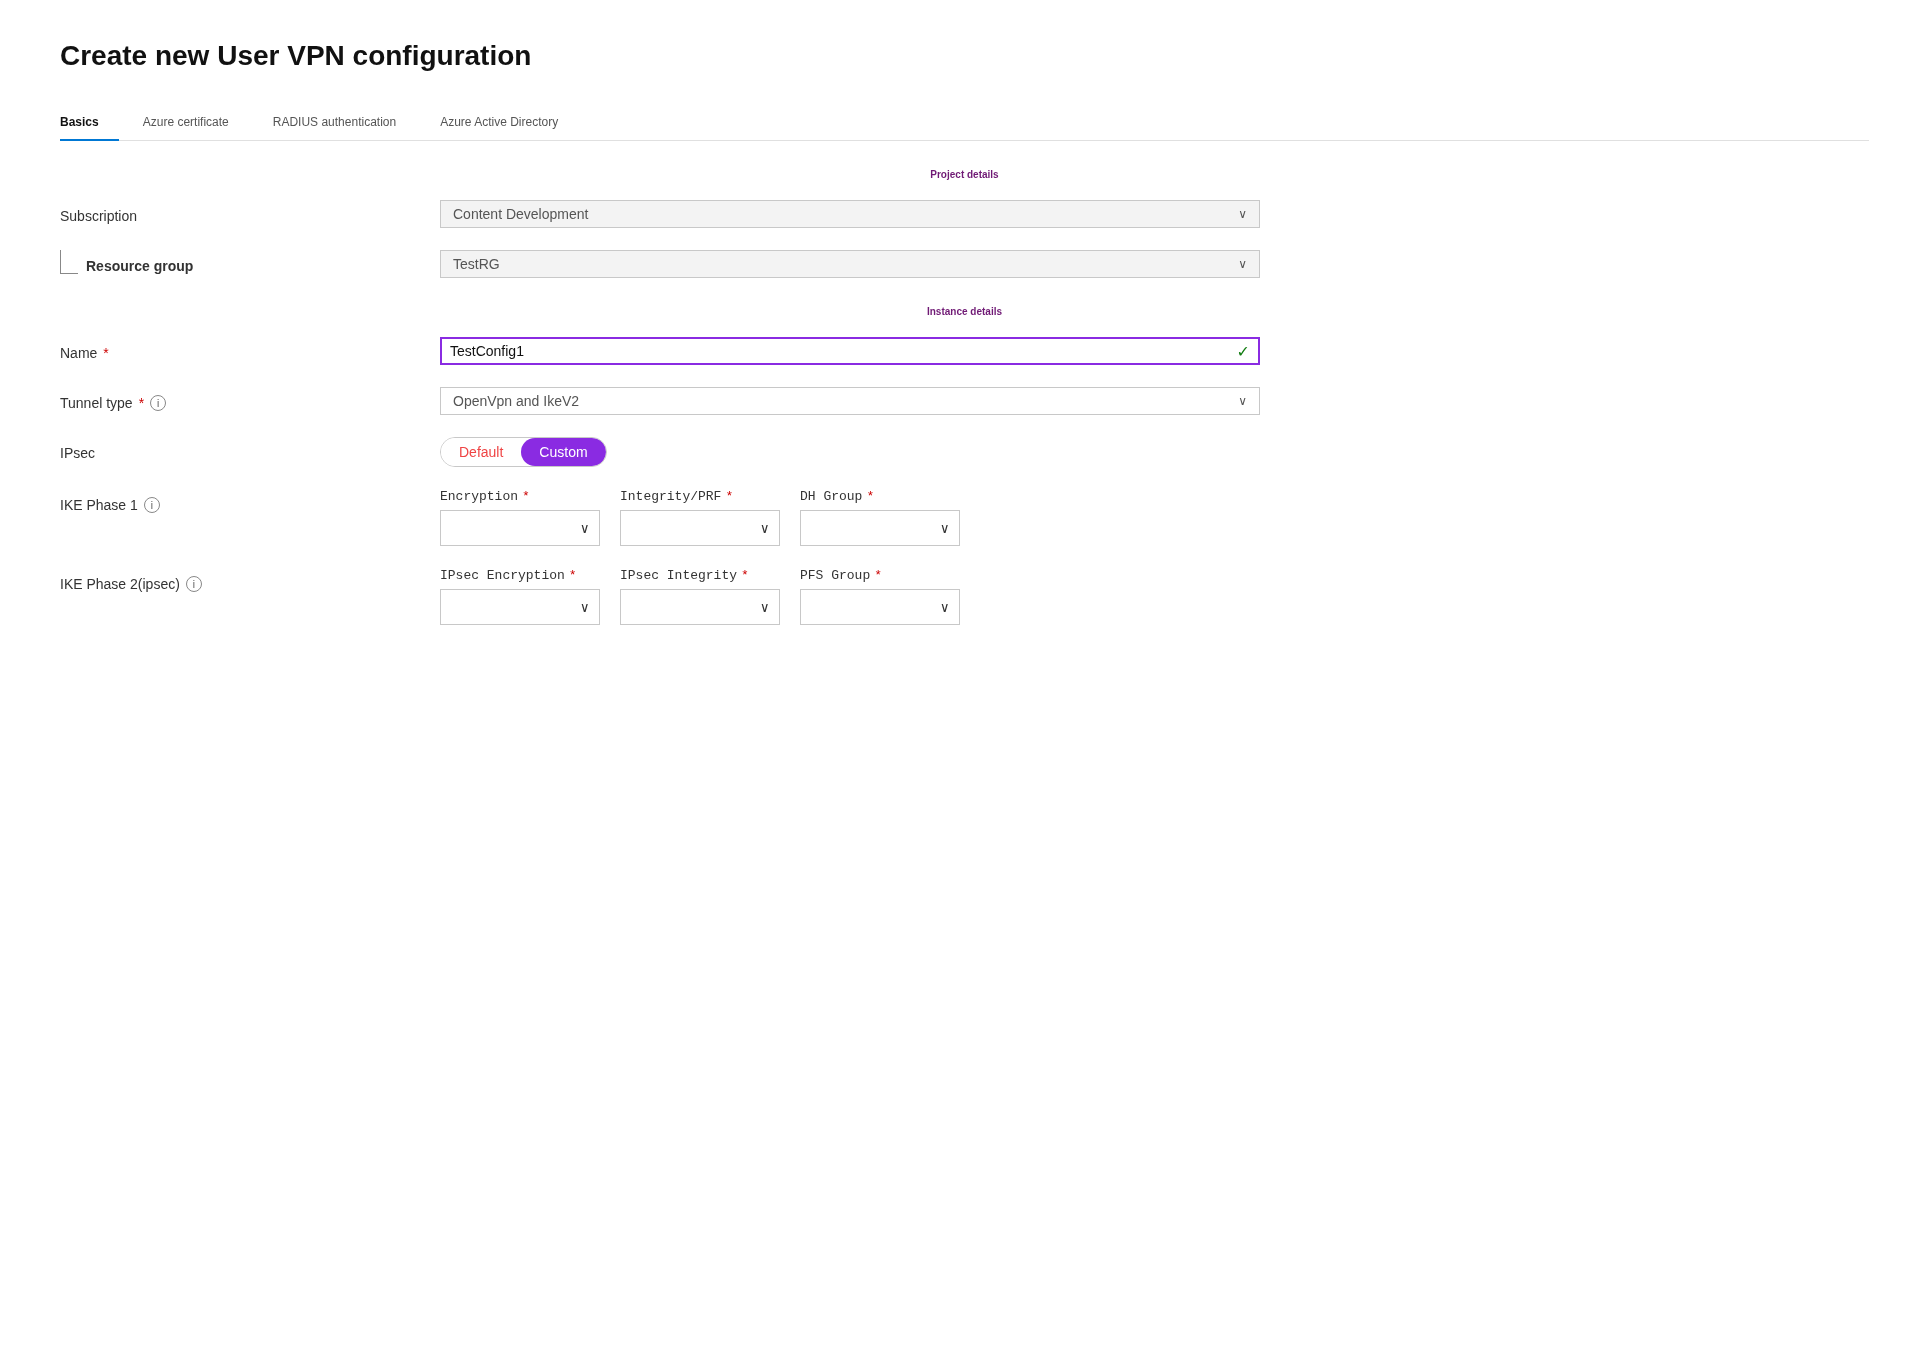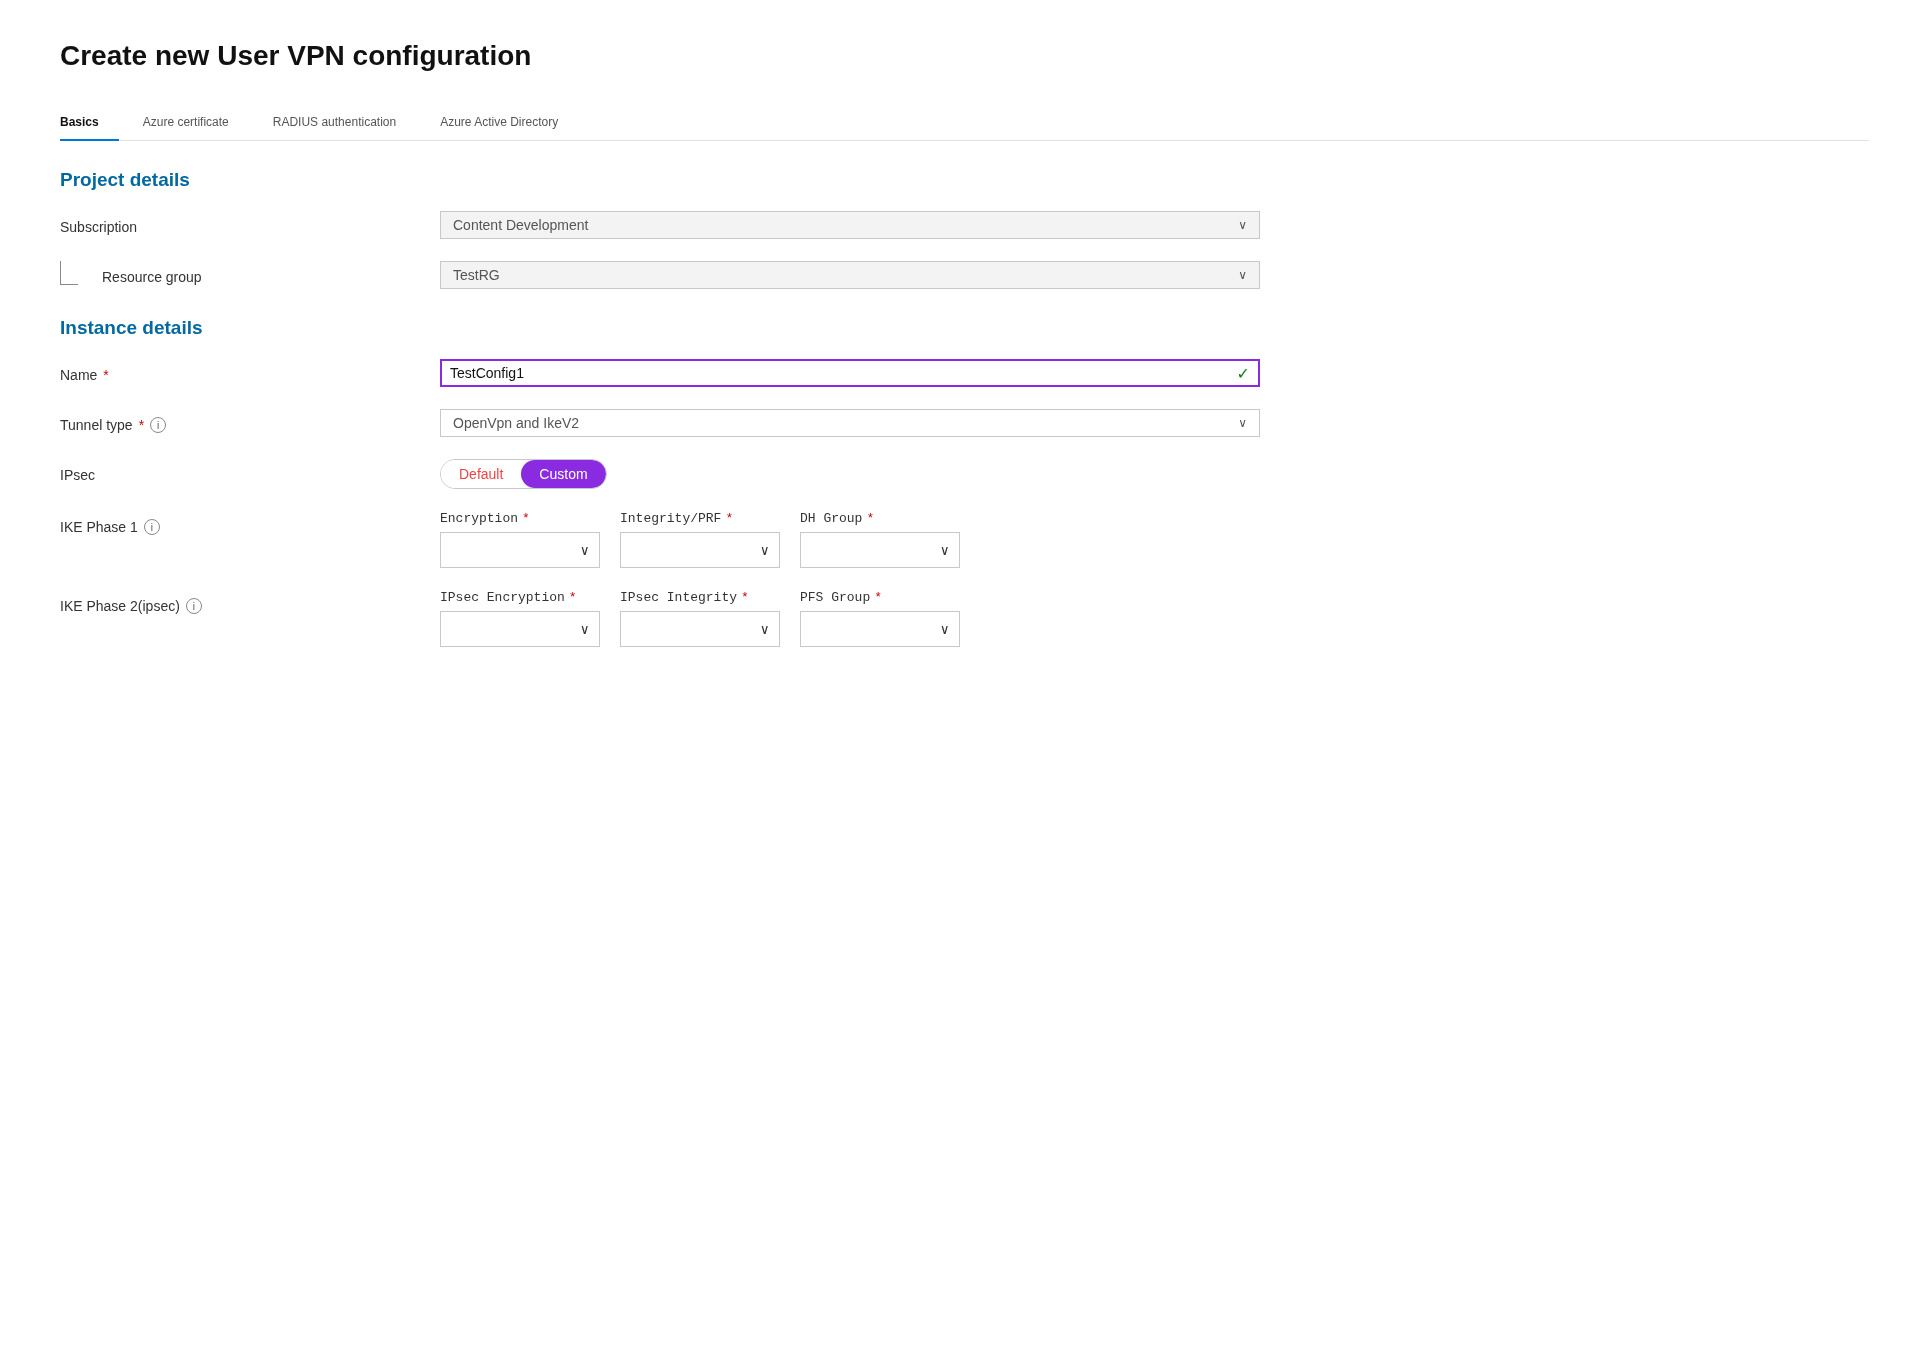--- a/index.html
+++ b/index.html
@@ -37,25 +37,26 @@
     .tab.active {
       color: #111;
       font-weight: 600;
       border-bottom: 2px solid #0078d4;
     }
     .tab:first-child {
       padding-left: 0;
     }
     
     .section-title {
-      font-size: 19px;
+      font-size: 10px;
       font-weight: 700;
-      color: #0369a1;
+      color: #701a75;
       margin-bottom: 20px;
       margin-top: 8px;
+      text-align: center;
     }
     .form-row {
       display: flex;
       align-items: flex-start;
       margin-bottom: 22px;
     }
     .form-label {
       width: 380px;
       min-width: 380px;
       font-size: 14px;
@@ -177,21 +178,22 @@
       color: #333;
       display: flex;
       align-items: center;
       justify-content: space-between;
       cursor: pointer;
     }
     
     .indented-label {
       display: flex;
       align-items: flex-end;
-      gap: 16px;
+      gap: 0;
+      font-weight: bold;
     }
     .indent-line {
       display: inline-block;
       width: 18px;
       height: 24px;
       border-left: 1.5px solid #888;
       border-bottom: 1.5px solid #888;
       margin-right: 8px;
       margin-top: -12px;
     }

